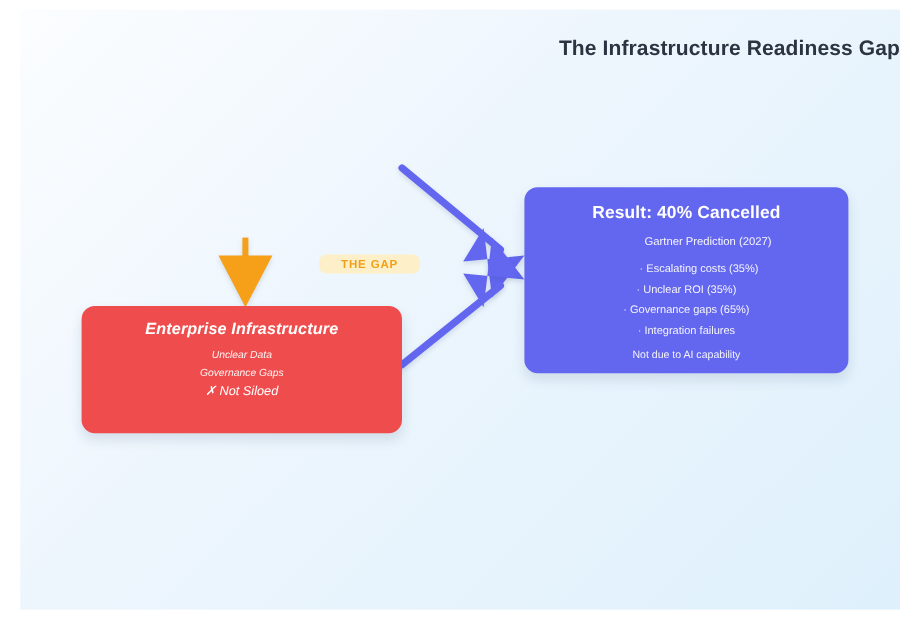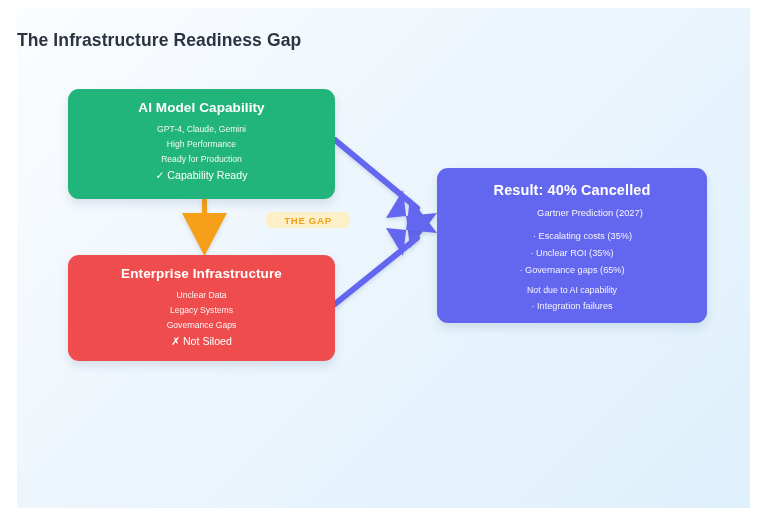--- a/index.html
+++ b/index.html
@@ -24,21 +24,21 @@
     background: linear-gradient(135deg, #fbfdff 0%, #eef6fd 40%, #def0fc 100%);
     overflow: hidden;
   }
 
   
   .title {
     position: absolute;
     left: 0;
     top: 22px;
     width: 733px;
-    text-align: left;
+    text-align: right;
     font-size: 17.5px;
     font-weight: bold;
     color: #2b3440;
     letter-spacing: 0.1px;
   }
 
   
   .card {
     position: absolute;
     border-radius: 11px;
@@ -93,21 +93,21 @@
     height: 110px;
   }
   #card-infrastructure {
     left: 51px;
     top: 247px;   
     width: 267px;
     height: 106px;
   }
   #card-result {
     left: 420px;  
-    top: 160px;   
+    top: 148px;   
     width: 270px;
     height: 155px;
     padding-top: 14px;
   }
   #card-result .card-title {
     font-size: 14.5px;
   }
 
   
   #gap-badge {
@@ -159,41 +159,33 @@
       <line x1="318" y1="132" x2="400" y2="200" stroke="#6366ef" stroke-width="6" stroke-linecap="round"></line>
       <polygon points="420,205 369,210 386,182 393,240" fill="#6366ef"></polygon>
     </g>
 
     <g class="shadow-soft">
       <line x1="318" y1="296" x2="400" y2="230" stroke="#6366ef" stroke-width="6" stroke-linecap="round"></line>
       <polygon points="420,225 369,220 386,248 393,190" fill="#6366ef"></polygon>
     </g>
   </svg>
 
-  <div class="card" id="card-capability" style="background:#22b57b;">
-    <div class="card-title">AI Model Capability</div>
-    <div class="card-line">GPT-4, Claude, Gemini</div>
-    <div class="card-line">High Performance</div>
-    <div class="card-line">Ready for Production</div>
-    <div class="card-line status">✓ Capability Ready</div>
-  </div>
 
-  <div class="card" id="card-infrastructure" style="background:#ef4d4d;">
+  <div class="card" id="card-infrastructure" style="background:#ef4d4d;font-style:italic;">
     <div class="card-title">Enterprise Infrastructure</div>
     <div class="card-line">Unclear Data</div>
-    <div class="card-line">Legacy Systems</div>
     <div class="card-line">Governance Gaps</div>
     <div class="card-line status">✗  Not Siloed</div>
   </div>
 
   <div class="card" id="card-result" style="background:#6366ef;">
     <div class="card-title">Result: 40% Cancelled</div>
     <div class="card-line sub">Gartner Prediction (2027)</div>
     <div class="card-line bullet spacer-top">· Escalating costs (35%)</div>
     <div class="card-line bullet">· Unclear ROI (35%)</div>
     <div class="card-line bullet">· Governance gaps (65%)</div>
+    <div class="card-line bullet">· Integration failures</div>
     <div class="card-line footnote">Not due to AI capability</div>
-    <div class="card-line bullet">· Integration failures</div>
   </div>
 
   <div id="gap-badge">THE GAP</div>
 
 </div>
 
 </body></html>

